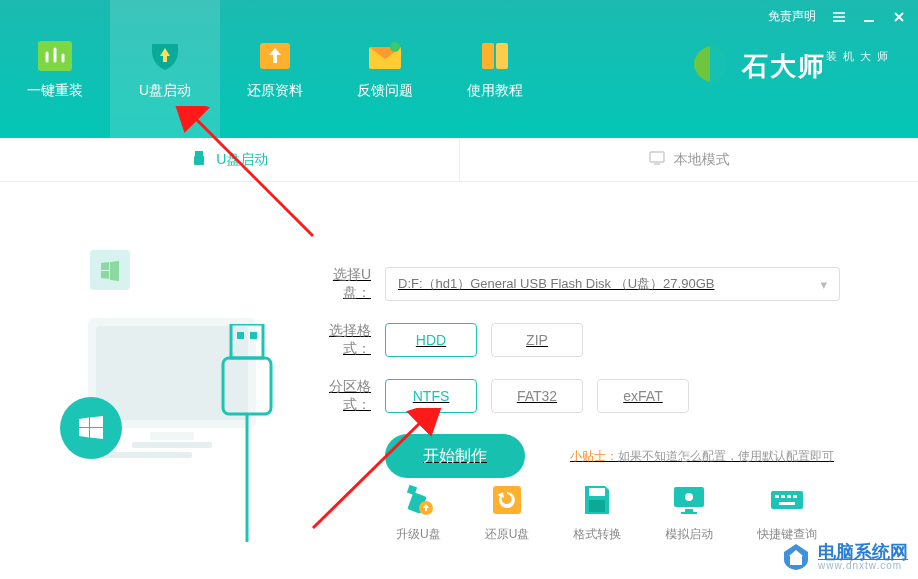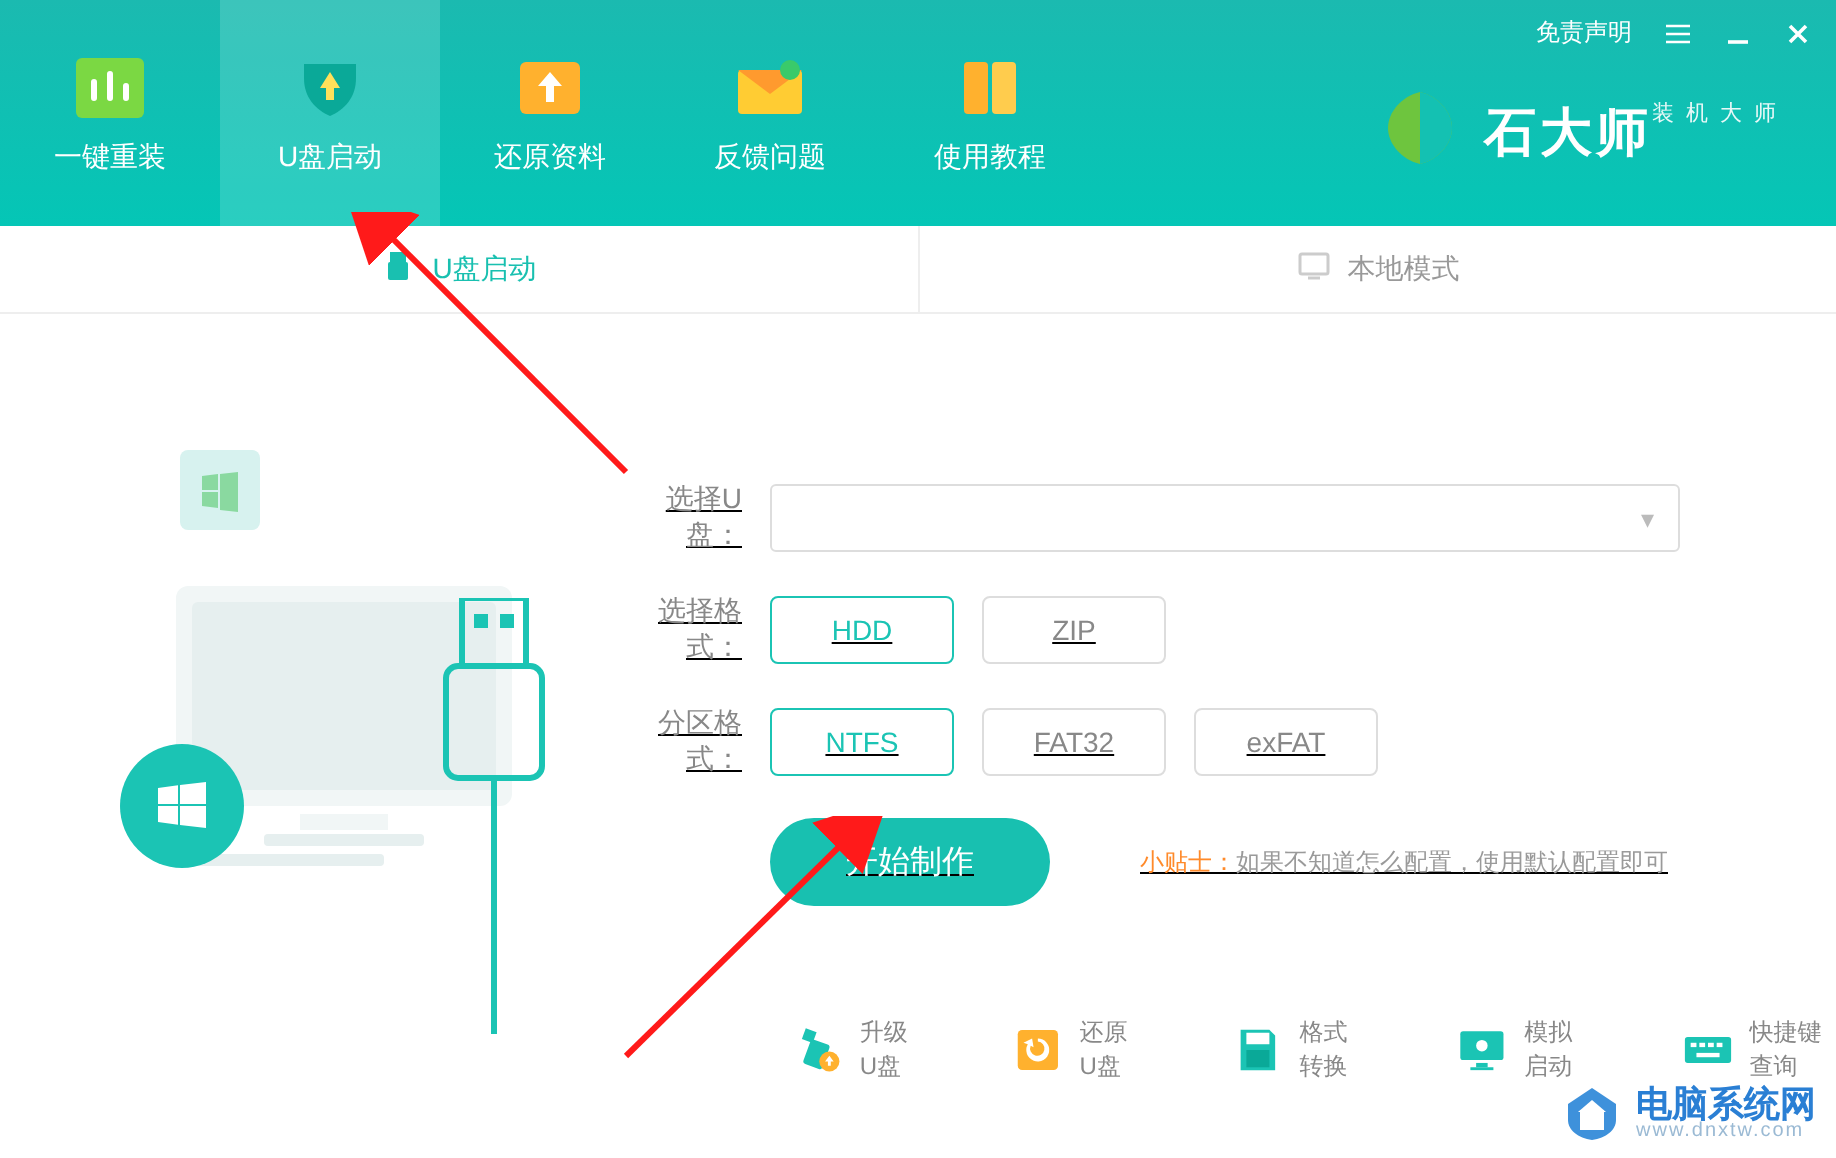--- a/index.html
+++ b/index.html
@@ -1,19 +1,19 @@
 <!DOCTYPE html>
 <html><head>
 <meta charset="utf-8">
 <style>
 * { margin: 0; padding: 0; box-sizing: border-box; font-family: "Microsoft YaHei", sans-serif; }
 body { width: 918px; height: 579px; background: #fff; position: relative; overflow: hidden; }
 
 
-.header { height: 113px; background: linear-gradient(to bottom, #1bbab0 0%, #04c6b6 100%); display: flex; position: relative; }
+.header { height: 138px; background: linear-gradient(to bottom, #1bbab0 0%, #04c6b6 100%); display: flex; position: relative; }
 .titlebar { position: absolute; top: 8px; right: 12px; display: flex; align-items: center; gap: 16px; color: #fff; font-size: 12px; }
 .titlebar-icon { color: #fff; cursor: pointer; display: inline-flex; }
 .nav { display: flex; align-items: center; height: 100%; }
 .nav-item { width: 110px; height: 100%; display: flex; flex-direction: column; align-items: center; justify-content: center; gap: 8px; color: #fff; cursor: pointer; position: relative; }
 .nav-item.active { background: rgba(255,255,255,0.15); }
 .nav-icon { width: 40px; height: 36px; display: flex; align-items: center; justify-content: center; }
 .nav-label { font-size: 14px; }
 .brand { position: absolute; right: 24px; top: 42px; display: flex; align-items: center; gap: 10px; color: #fff; }
 .brand-text { display: flex; }
 .brand-title { font-size: 26px; font-weight: bold; letter-spacing: 2px; }
@@ -43,28 +43,28 @@
 .opt.selected { border-color: #1bc4b4; color: #1bc4b4; }
 
 .action-row { display: flex; align-items: center; gap: 45px; margin-top: 10px; padding-left: 80px; }
 .start-btn { width: 140px; height: 44px; border-radius: 22px; background: #18c0b0; color: #fff; display: flex; align-items: center; justify-content: center; font-size: 16px; cursor: pointer; border: none; }
 .tip { font-size: 12px; }
 .tip-label { color: #ff8a2a; }
 .tip-text { color: #9a9a9a; }
 
 
 .tools { display: flex; justify-content: center; gap: 44px; position: absolute; bottom: 36px; left: 396px; }
-.tool { display: flex; align-items: center; gap: 8px; cursor: pointer; }
+.tool { display: flex; flex-direction: column; align-items: center; gap: 8px; cursor: pointer; }
 .tool-icon { width: 36px; height: 36px; }
 .tool-label { color: #888; font-size: 12px; }
 
 
 .watermark { position: absolute; right: 10px; bottom: 6px; display: flex; align-items: center; gap: 6px; }
 .watermark-text { display: flex; flex-direction: column; line-height: 1; }
-.wm-title { color: #2a7fd4; font-size: 18px; font-weight: bold; }
+.wm-title { color: #2a7fd4; font-size: 18px; font-weight: bold; text-decoration: underline; }
 .wm-url { color: #9bbad4; font-size: 10px; letter-spacing: 1px; }
 
 
 .arrow-svg { position: absolute; pointer-events: none; z-index: 50; }
 </style>
 </head>
 <body>
 
 <div class="header">
   <div class="titlebar">
@@ -189,20 +189,21 @@
         <rect x="35" y="8" width="7" height="7" fill="#1bc4b4"></rect>
         <rect x="8" y="34" width="48" height="56" rx="6" fill="none" stroke="#1bc4b4" stroke-width="3"></rect>
         <path d="M32 90 V218" stroke="#1bc4b4" stroke-width="3"></path>
       </svg>
   </div>
 
   <div class="form">
     <div class="row">
       <span class="row-label">选择U盘：</span>
       <div class="select">
+        <span>D:F:（hd1）General USB Flash Disk （U盘）27.90GB</span>
         <span class="select-arrow">▾</span>
       </div>
     </div>
     <div class="row">
       <span class="row-label">选择格式：</span>
       <div class="opt-group">
         <div class="opt selected">HDD</div>
         <div class="opt">ZIP</div>
       </div>
     </div>

